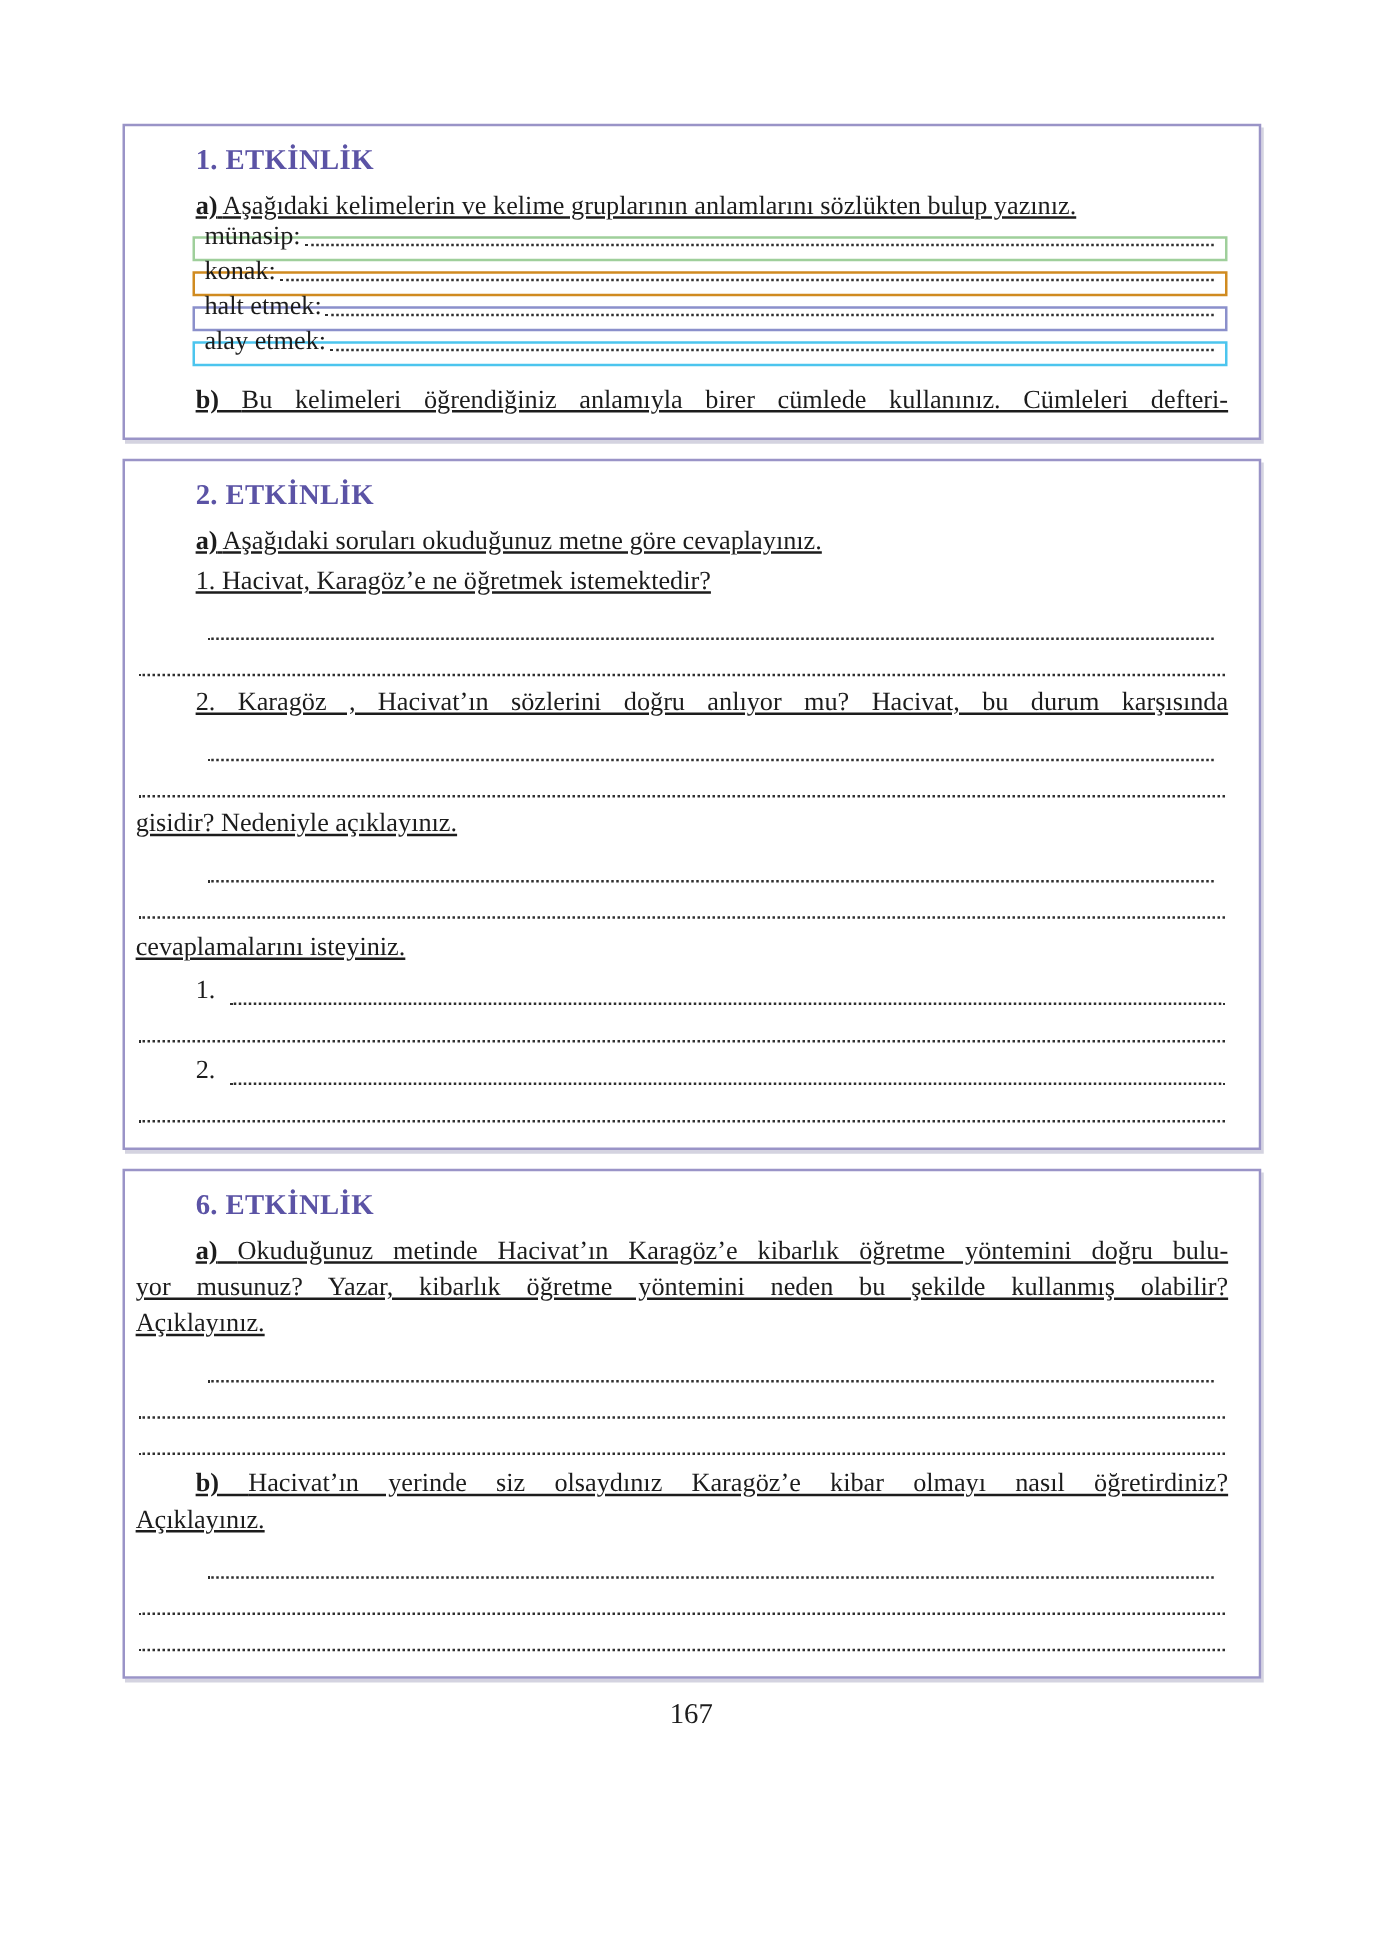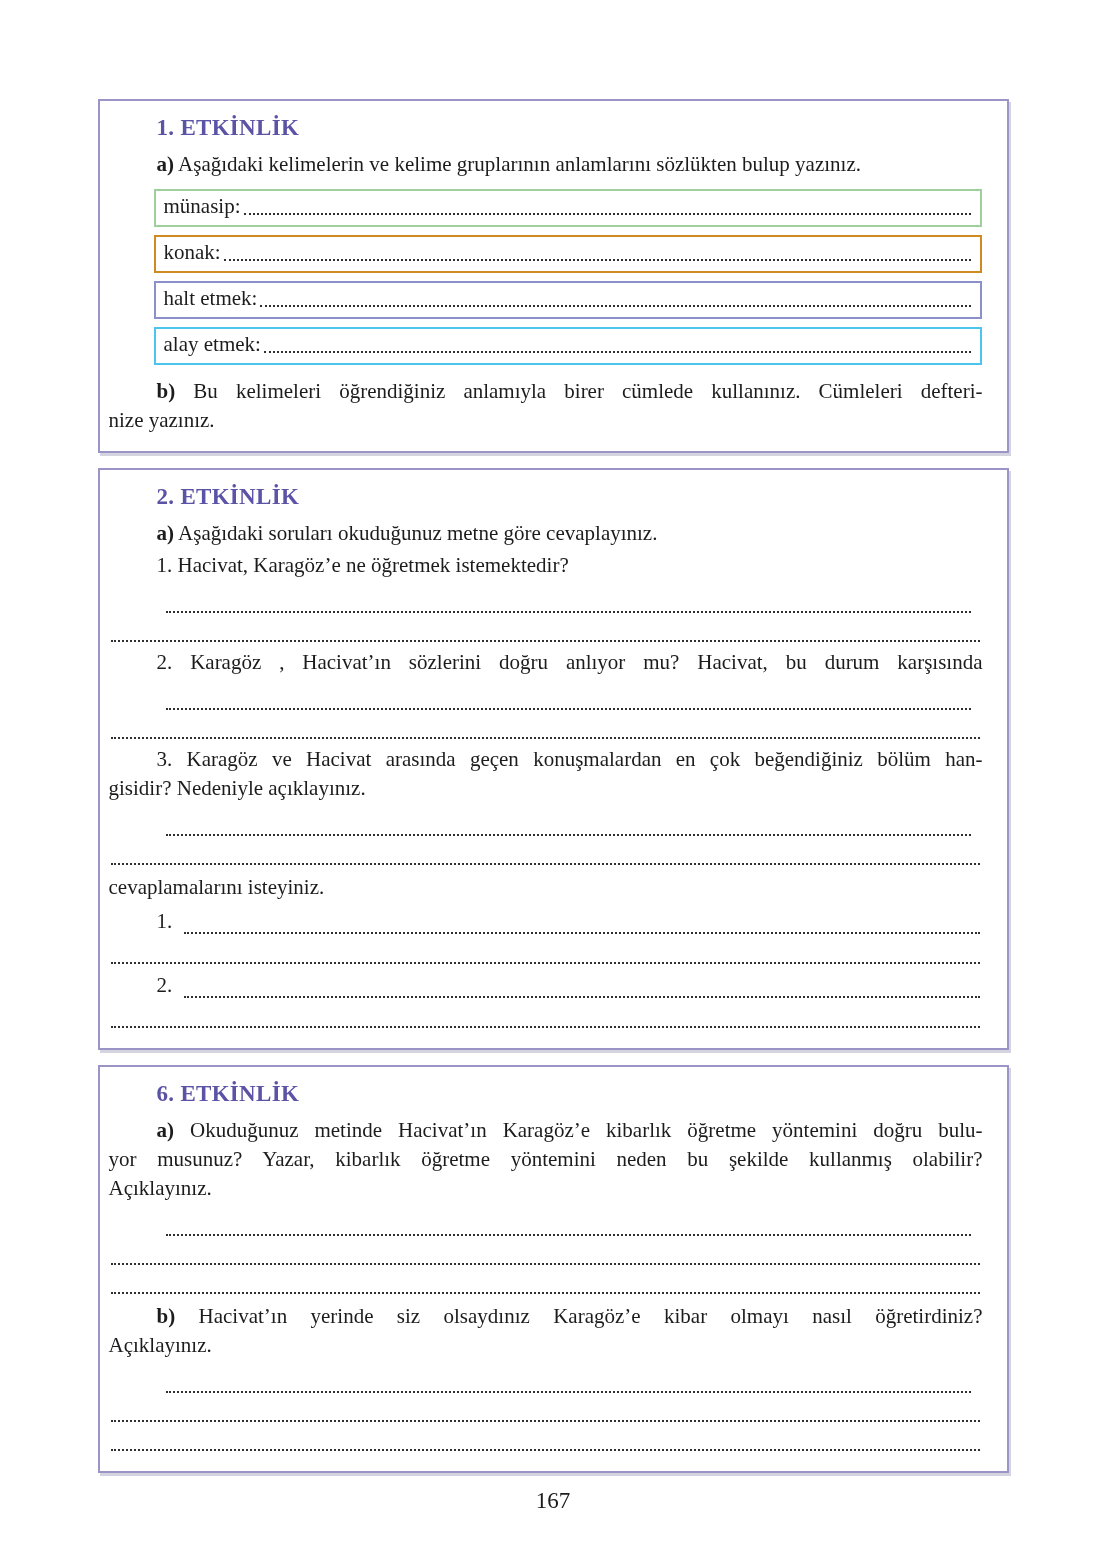--- a/index.html
+++ b/index.html
@@ -27,20 +27,21 @@
     font-weight: bold;
     color: #5b53a5;
     margin: 2px 0 9px 48px;
     letter-spacing: 0.3px;
   }
 
   .pl {
     font-size: 21px;
     line-height: 29px;
     text-align: justify;
+    text-decoration: underline;
   }
   .pl.first   { text-indent: 48px; }
   .pl.stretch { text-align-last: justify; }
   .para { margin: 0 0 2px 0; }
   .q    { margin-top: 3px; }
 
   
   .ansgroup { margin: 4px 0 6px 0; }
   .ansline {
     height: 29px;
@@ -61,21 +62,21 @@
   .numline .dots {
     flex: 1;
     border-bottom: 2px dotted #2f2f2f;
     margin: 0 3px 1px 12px;
   }
 
   
   .wordbox {
     display: flex;
     align-items: flex-end;
-    height: 38px;
+    height: 20px;
     margin: 0 1px 8px 45px;
     padding: 4px 8px 6px 8px;
     border: 2px solid #888;
     background: #fff;
   }
   .wordbox .wlabel {
     font-size: 21px;
     line-height: 25px;
     white-space: nowrap;
   }
@@ -132,21 +133,20 @@
         <span class="wlabel">alay etmek:</span>
         <span class="wdots"></span>
       </div>
     </div>
 
     <div class="para b-para">
       <div class="pl first stretch">
         <b>b)</b>
         <span>Bu kelimeleri öğrendiğiniz anlamıyla birer cümlede kullanınız. Cümleleri defteri-</span>
       </div>
-      <div class="pl">nize yazınız.</div>
     </div>
   </section>
 
   <section class="frame">
     <h2 class="act-title">2. ETKİNLİK</h2>
 
     <div class="para">
       <div class="pl first">
         <b>a)</b>
         <span>Aşağıdaki soruları okuduğunuz metne göre cevaplayınız.</span>
@@ -163,21 +163,20 @@
 
     <div class="para q">
       <div class="pl first stretch">2. Karagöz , Hacivat’ın sözlerini doğru anlıyor mu? Hacivat, bu durum karşısında</div>
     </div>
     <div class="ansgroup">
       <div class="ansline indent"></div>
       <div class="ansline full"></div>
     </div>
 
     <div class="para q">
-      <div class="pl first stretch">3. Karagöz ve Hacivat arasında geçen konuşmalardan en çok beğendiğiniz bölüm han-</div>
       <div class="pl">gisidir? Nedeniyle açıklayınız.</div>
     </div>
     <div class="ansgroup">
       <div class="ansline indent"></div>
       <div class="ansline full"></div>
     </div>
 
     <div class="para b-para">
       <div class="pl">cevaplamalarını isteyiniz.</div>
     </div>

